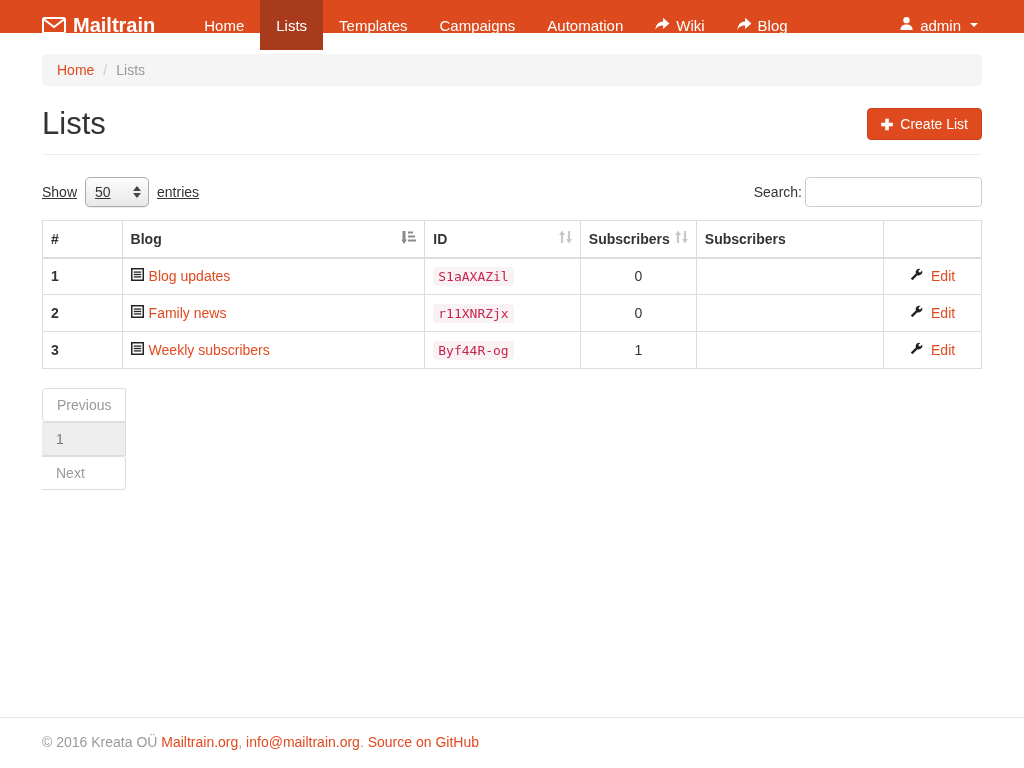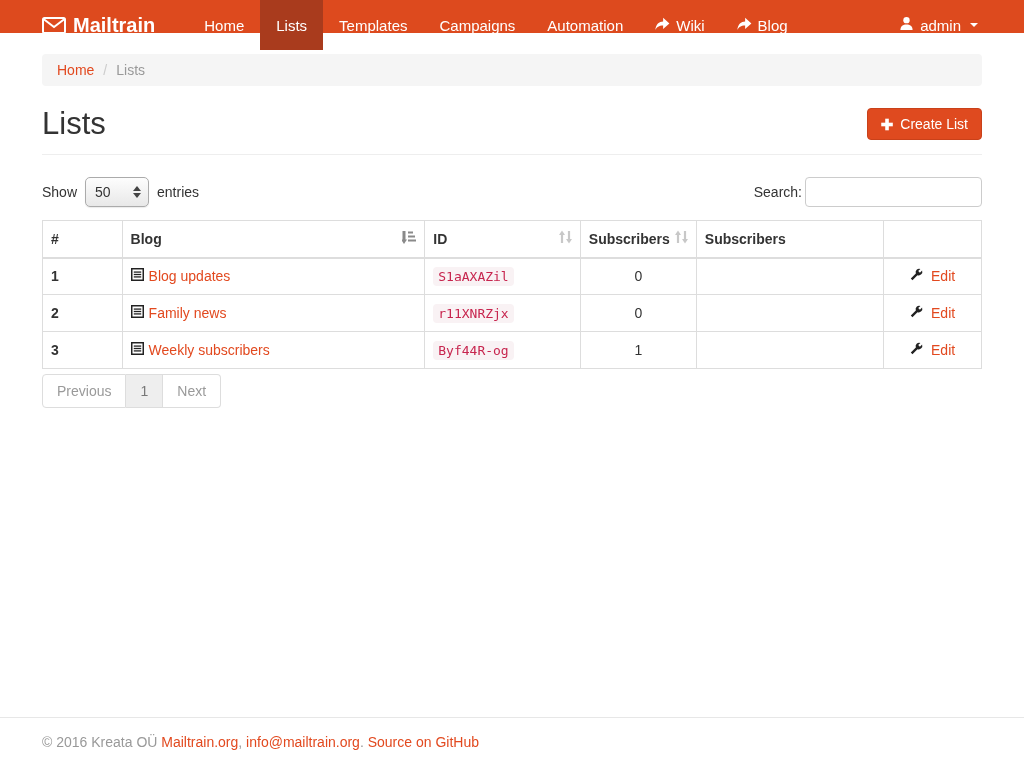--- a/index.html
+++ b/index.html
@@ -35,21 +35,21 @@
   .btn-primary {
     display:inline-flex; align-items:center; gap:7px;
     background:#DF4A1F; border:1px solid #C9411A; color:#fff;
     font-size:14px; padding:7px 13px; border-radius:4px; cursor:pointer;
     font-family:"Liberation Sans", sans-serif;
   }
   .plus-glyph { font-weight:700; font-size:15px; line-height:1; }
 
   
   .controls { display:flex; justify-content:space-between; align-items:center; margin-top:22px; }
-  .length-ctl { display:flex; align-items:center; gap:8px; }
+  .length-ctl { display:flex; align-items:center; gap:8px;text-decoration:underline; }
   .select-box {
     width:64px; height:30px; border:1px solid #ababab; border-radius:5px;
     background:linear-gradient(#fdfdfd,#e8e8e8);
     display:flex; align-items:center; justify-content:space-between;
     padding:0 7px 0 9px; cursor:pointer; box-shadow:0 1px 1px rgba(0,0,0,.08);
   }
   .updown { display:flex; flex-direction:column; gap:2px; align-items:center; }
   .updown i { width:0; height:0; border-left:4px solid transparent; border-right:4px solid transparent; }
   .updown .up   { border-bottom:5px solid #444; }
   .updown .down { border-top:5px solid #444; }
@@ -76,21 +76,21 @@
     color:#C7254E; background:#F9F2F4; padding:2px 5px; border-radius:4px;
   }
   .edit-cell { text-align:center; }
   .edit-link { color:#E2491F; text-decoration:none; display:inline-flex; align-items:center; gap:8px; }
 
   .sort-icon { display:inline-block; flex:none; }
 
   
   .table-footer { display:flex; justify-content:space-between; align-items:center; margin-top:5px; }
   .summary { font-size:14px; color:#333; padding-top:10px; }
-  .pagination { display:flex; list-style:none; margin-top:0; }
+  .pagination { display:flex; list-style:none; margin-top:14px;flex-direction:column; }
   .pagination li { border:1px solid #ddd; border-left-width:0; background:#fff; }
   .pagination li:first-child { border-left-width:1px; border-radius:4px 0 0 4px; }
   .pagination li:last-child { border-radius:0 4px 4px 0; }
   .pagination a { display:block; padding:8px 14px; font-size:14px; color:#9a9a9a; text-decoration:none; cursor:default; }
   .pagination li.current { background:#eee; }
   .pagination li.current a { color:#777; }
 
   
   .spacer { flex:1; }
   .site-footer { border-top:1px solid #e7e7e7; padding:16px 0 18px; }

